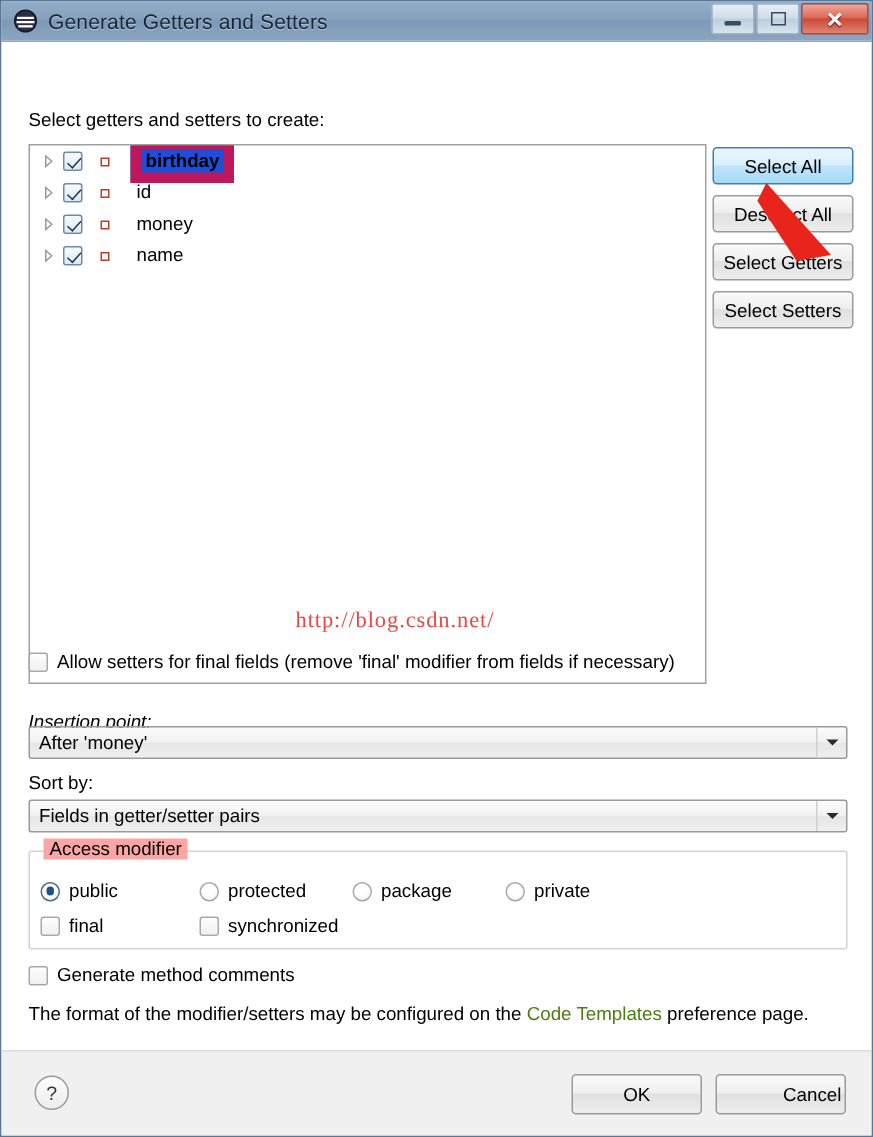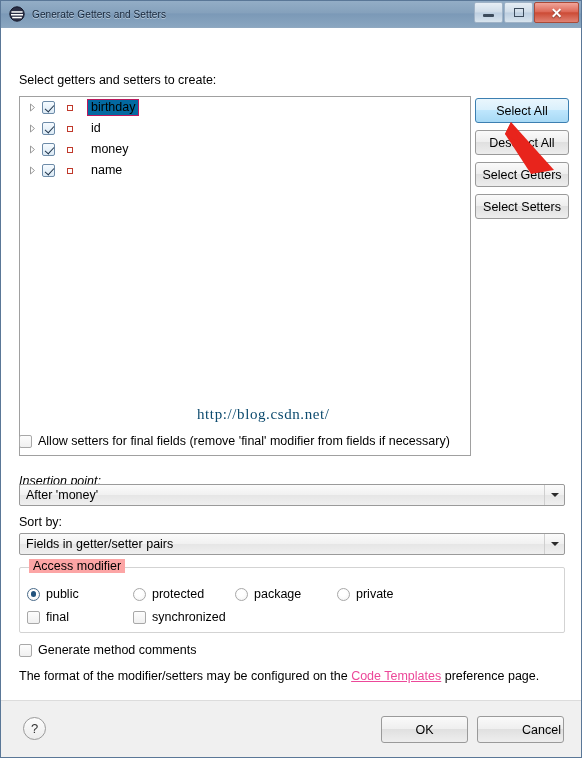--- a/index.html
+++ b/index.html
@@ -38,21 +38,21 @@
     padding-left: 8px;
     box-sizing: border-box;
   }
   .eclipse-icon {
     width: 16px; height: 16px;
     flex: 0 0 16px;
     margin-right: 7px;
     position: relative;
   }
   .title-text {
-    font-size: 10px;
+    font-size: 14px;
     color: #16263a;
     letter-spacing: .1px;
     white-space: nowrap;
     text-shadow: 0 1px 0 rgba(255,255,255,.45);
   }
   .win-controls {
     position: absolute;
     right: 2px;
     top: 1px;
     display: flex;
@@ -124,22 +124,23 @@
     overflow: hidden;
   }
   .tree-row {
     height: 21px;
     display: flex;
     align-items: center;
     padding-left: 4px;
     box-sizing: border-box;
   }
   .tree-row.selected .row-label {
-    background: #0369a1;
-    border: 1px solid #be185d;
+    background: #1d4ed8;
+    border: 7px solid #be185d;
+    font-weight: bold;
   }
   .twisty {
     width: 16px; height: 16px;
     flex: 0 0 16px;
     display: flex;
     align-items: center;
     justify-content: center;
   }
   .twisty svg { display:block; }
   .tchk {
@@ -184,21 +185,21 @@
     border: 1px solid transparent;
     box-sizing: border-box;
   }
 
   .watermark {
     position: absolute;
     left: 196px;
     top: 378px;
     font-family: "Liberation Serif", serif;
     font-size: 15px;
-    color: #0c4a6e;
+    color: #ef4444;
     letter-spacing: .6px;
     white-space: nowrap;
     user-select: none;
   }
 
   
   .side-btn {
     position: absolute;
     left: 474px;
     width: 94px;
@@ -319,22 +320,21 @@
 
   .infoline {
     position: absolute;
     left: 18px;
     top: 641px;
     font-size: 12.5px;
     color: #000;
     white-space: nowrap;
   }
   .link {
-    color: #ec4899;
-    text-decoration: underline;
+    color: #4d7c0f;
     cursor: pointer;
   }
   .status-row {
     position: absolute;
     left: 18px;
     top: 675px;
     display: flex;
     align-items: center;
     font-size: 12.5px;
     color: #000;

